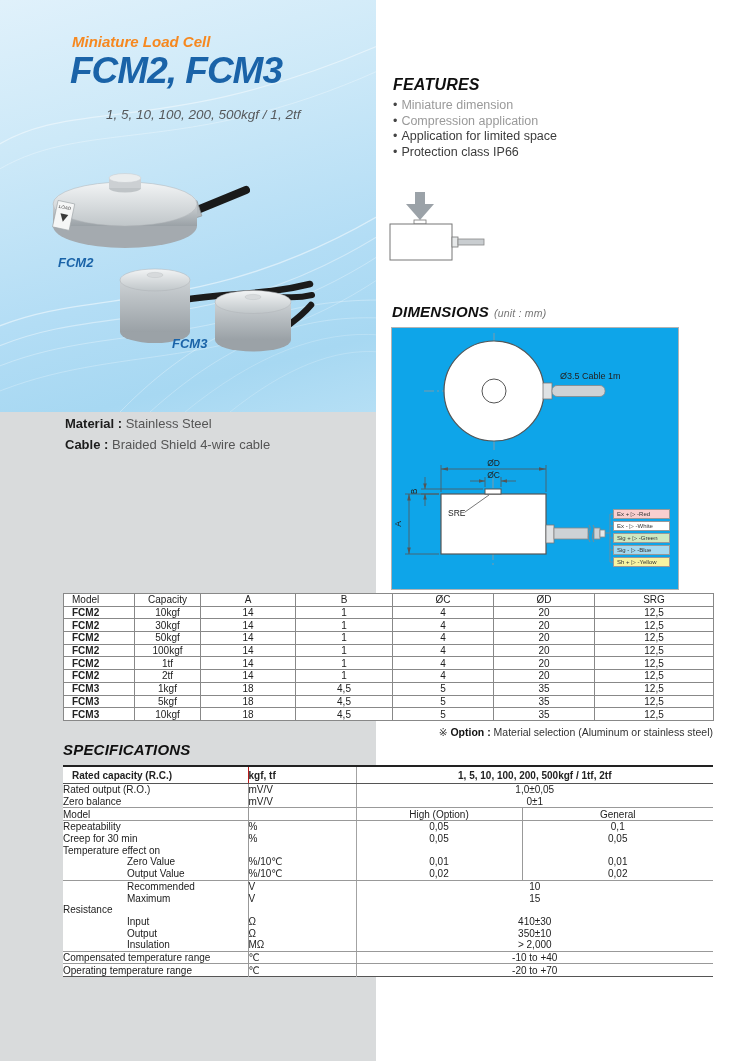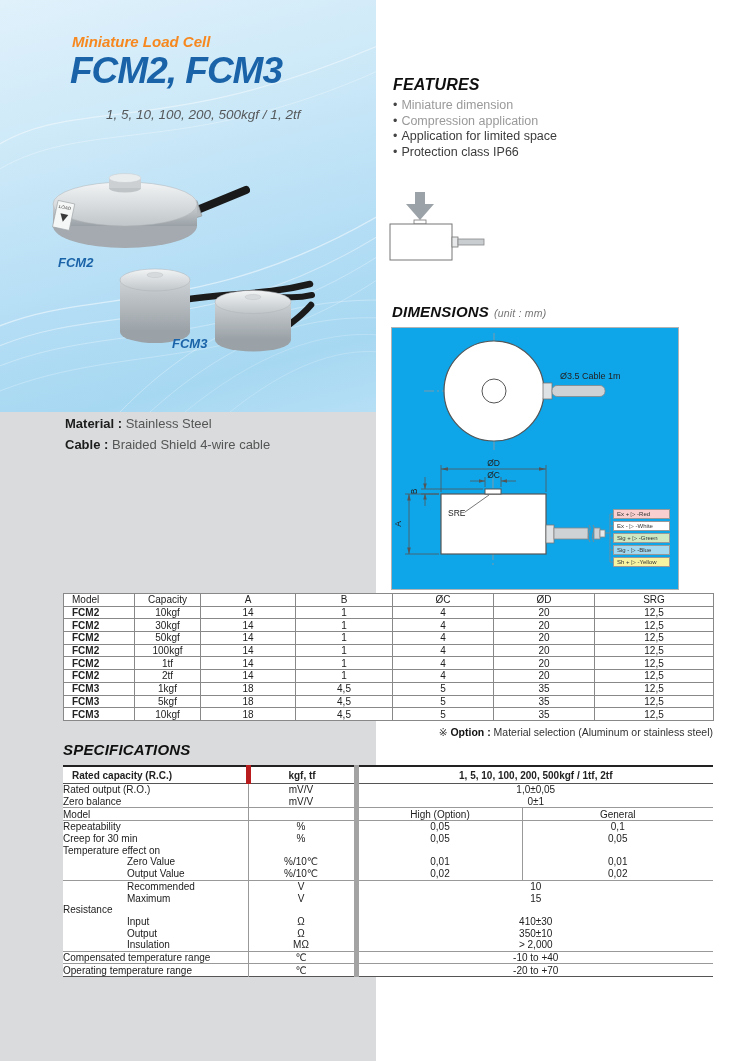--- a/index.html
+++ b/index.html
@@ -46,22 +46,22 @@
   .option-note{font-size:10.5px;color:#333;white-space:nowrap;}
   .option-note b{color:#111;}
 
   
   #spec-table{border-collapse:collapse;table-layout:fixed;width:650px;font-size:10px;color:#222;
               border-top:2px solid #222;border-bottom:1.5px solid #555;background:#fff;}
   #spec-table th{height:16px;font-weight:bold;border-bottom:1.5px solid #555;padding:0;}
   #spec-table td{height:11.7px;padding:0;}
   #spec-table .lblh{text-align:left;padding-left:9px;}
   #spec-table td.lbl{text-align:left;border-right:1px solid #999;}
-  #spec-table th.lblh{border-right:5px solid #b91c1c;}
-  #spec-table td.unit,#spec-table th.unit{text-align:center;border-right:5px solid #a3a3a3;}
+  #spec-table th.lblh{border-right:1px solid #b91c1c;}
+  #spec-table td.unit,#spec-table th.unit{text-align:left;border-right:1px solid #a3a3a3;}
   #spec-table td.val{text-align:center;}
   #spec-table td.hsplit{border-right:1px solid #999;}
   #spec-table tr.rule td{border-bottom:1px solid #999;}
   #spec-table td.ind{padding-left:64px;}
 
   svg text{font-family:"Liberation Sans","DejaVu Sans",sans-serif;}
 </style>
 </head>
 <body>
 

